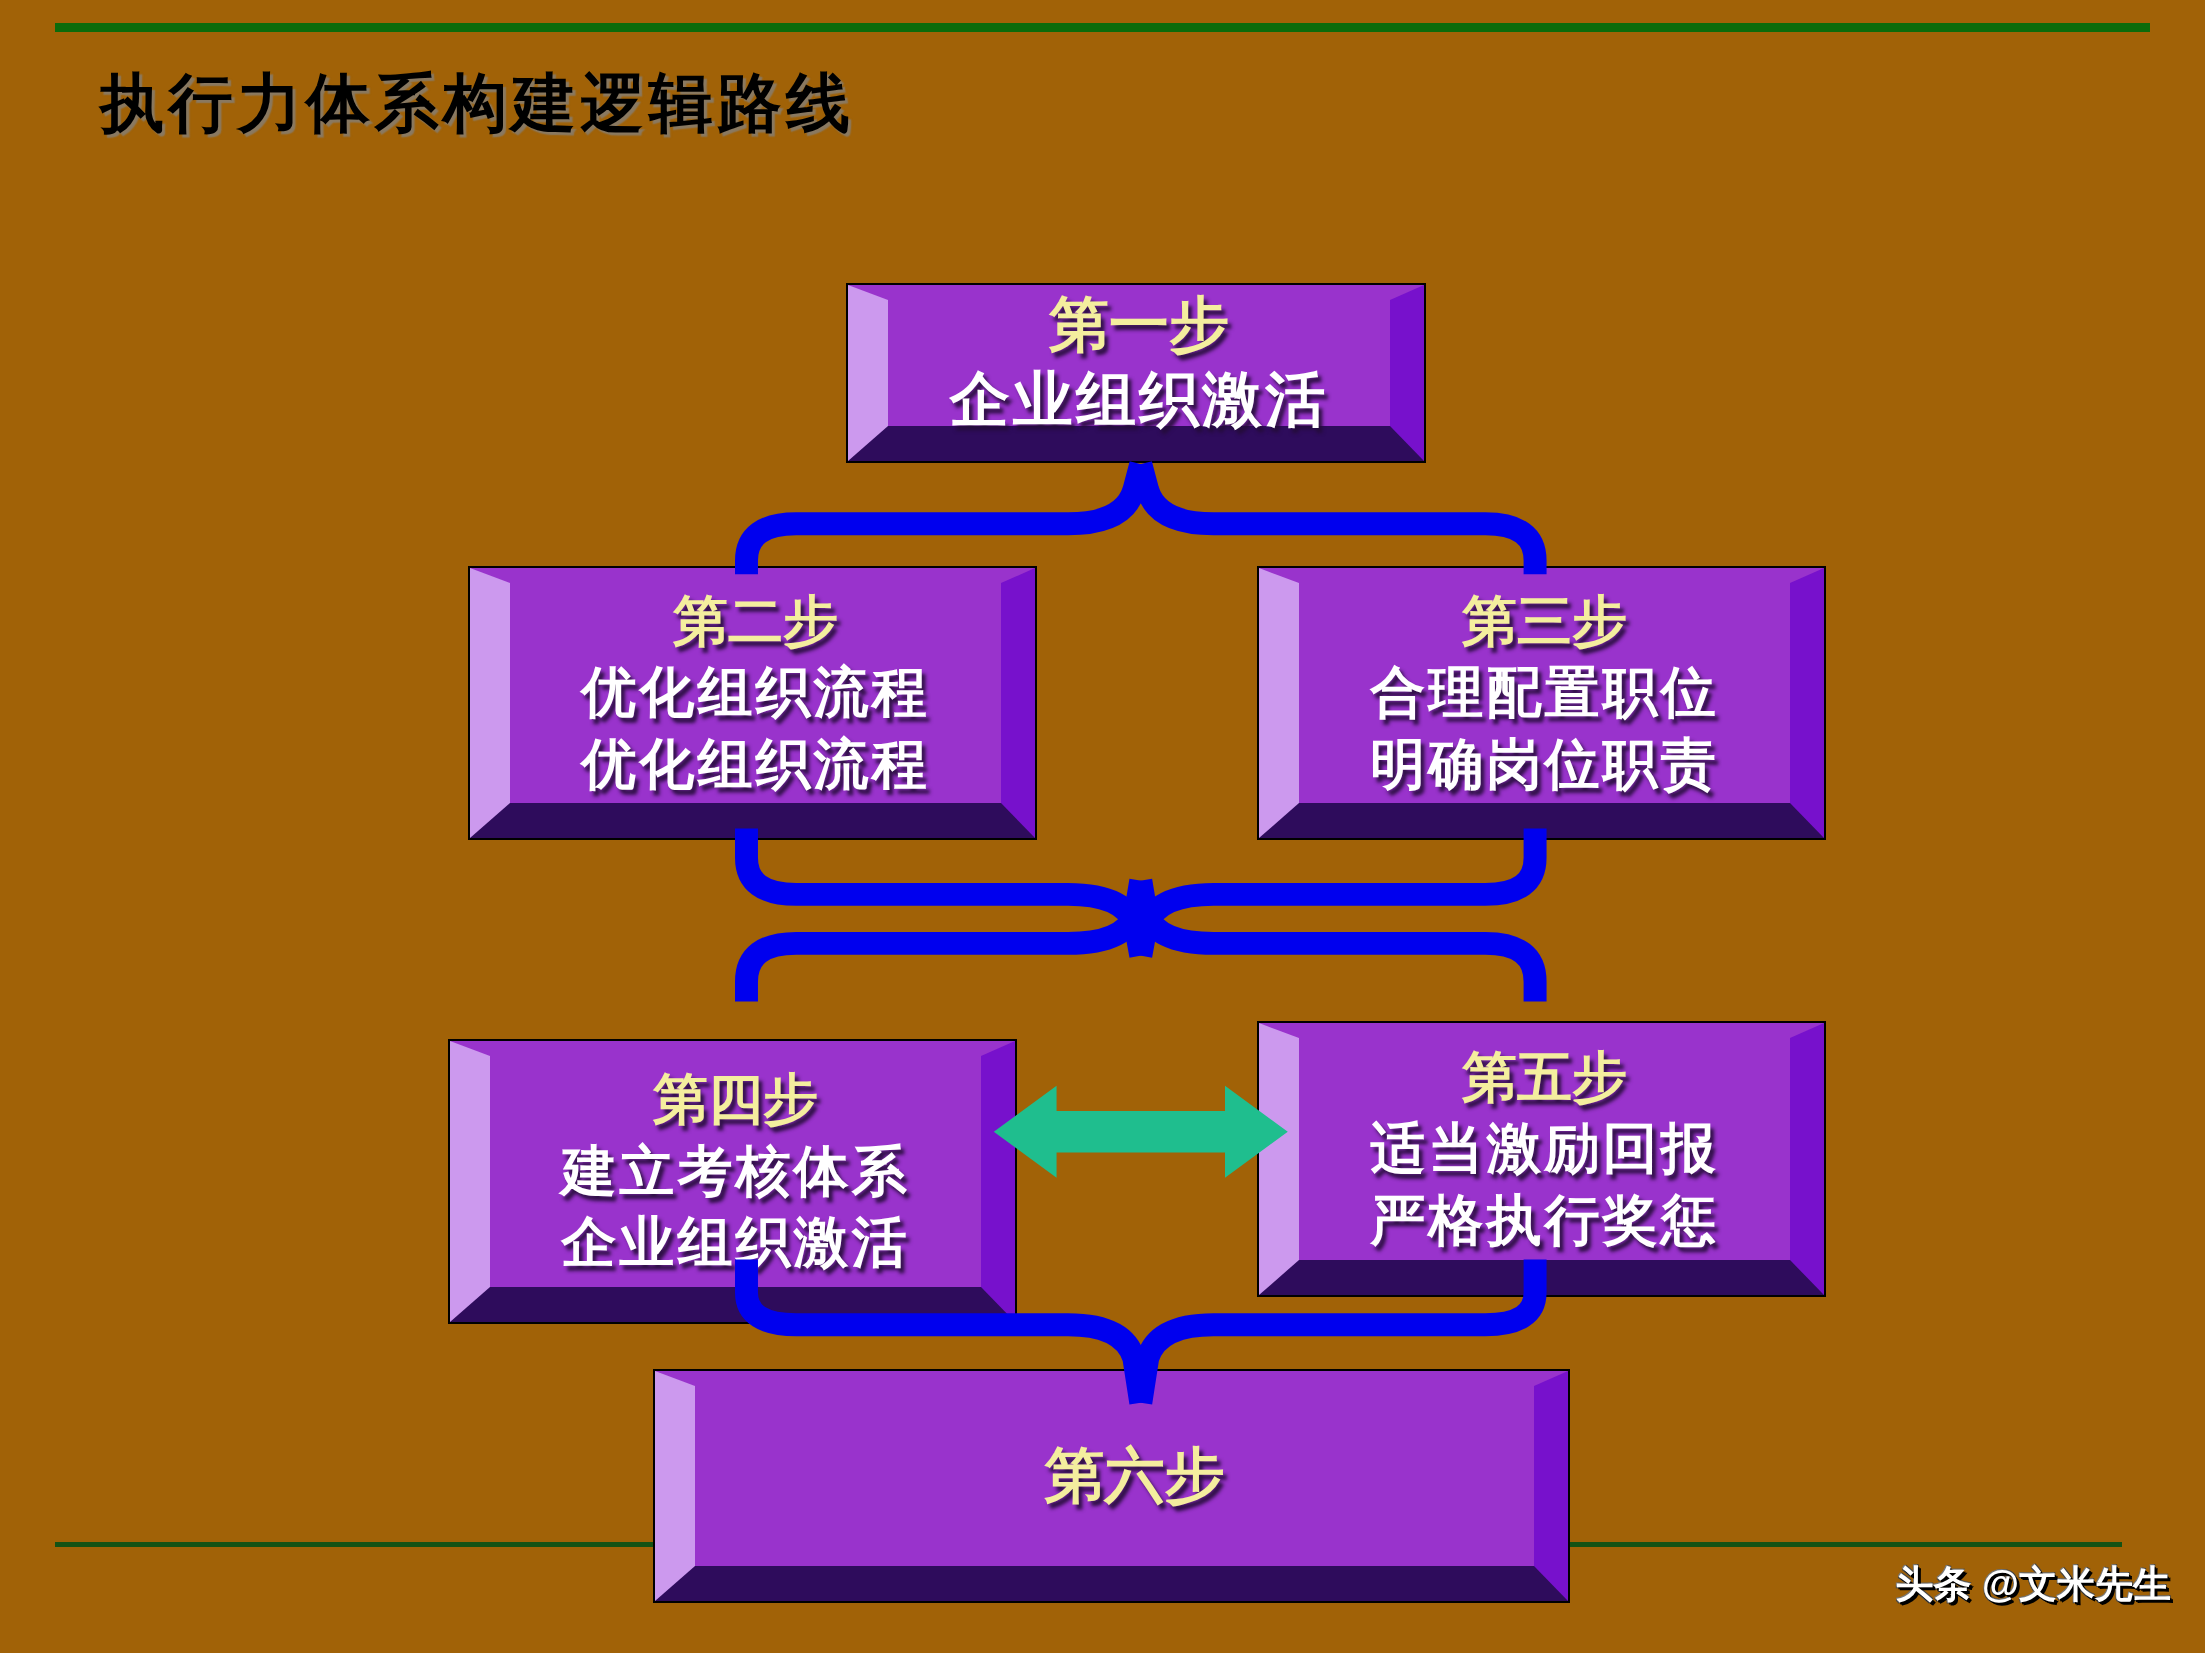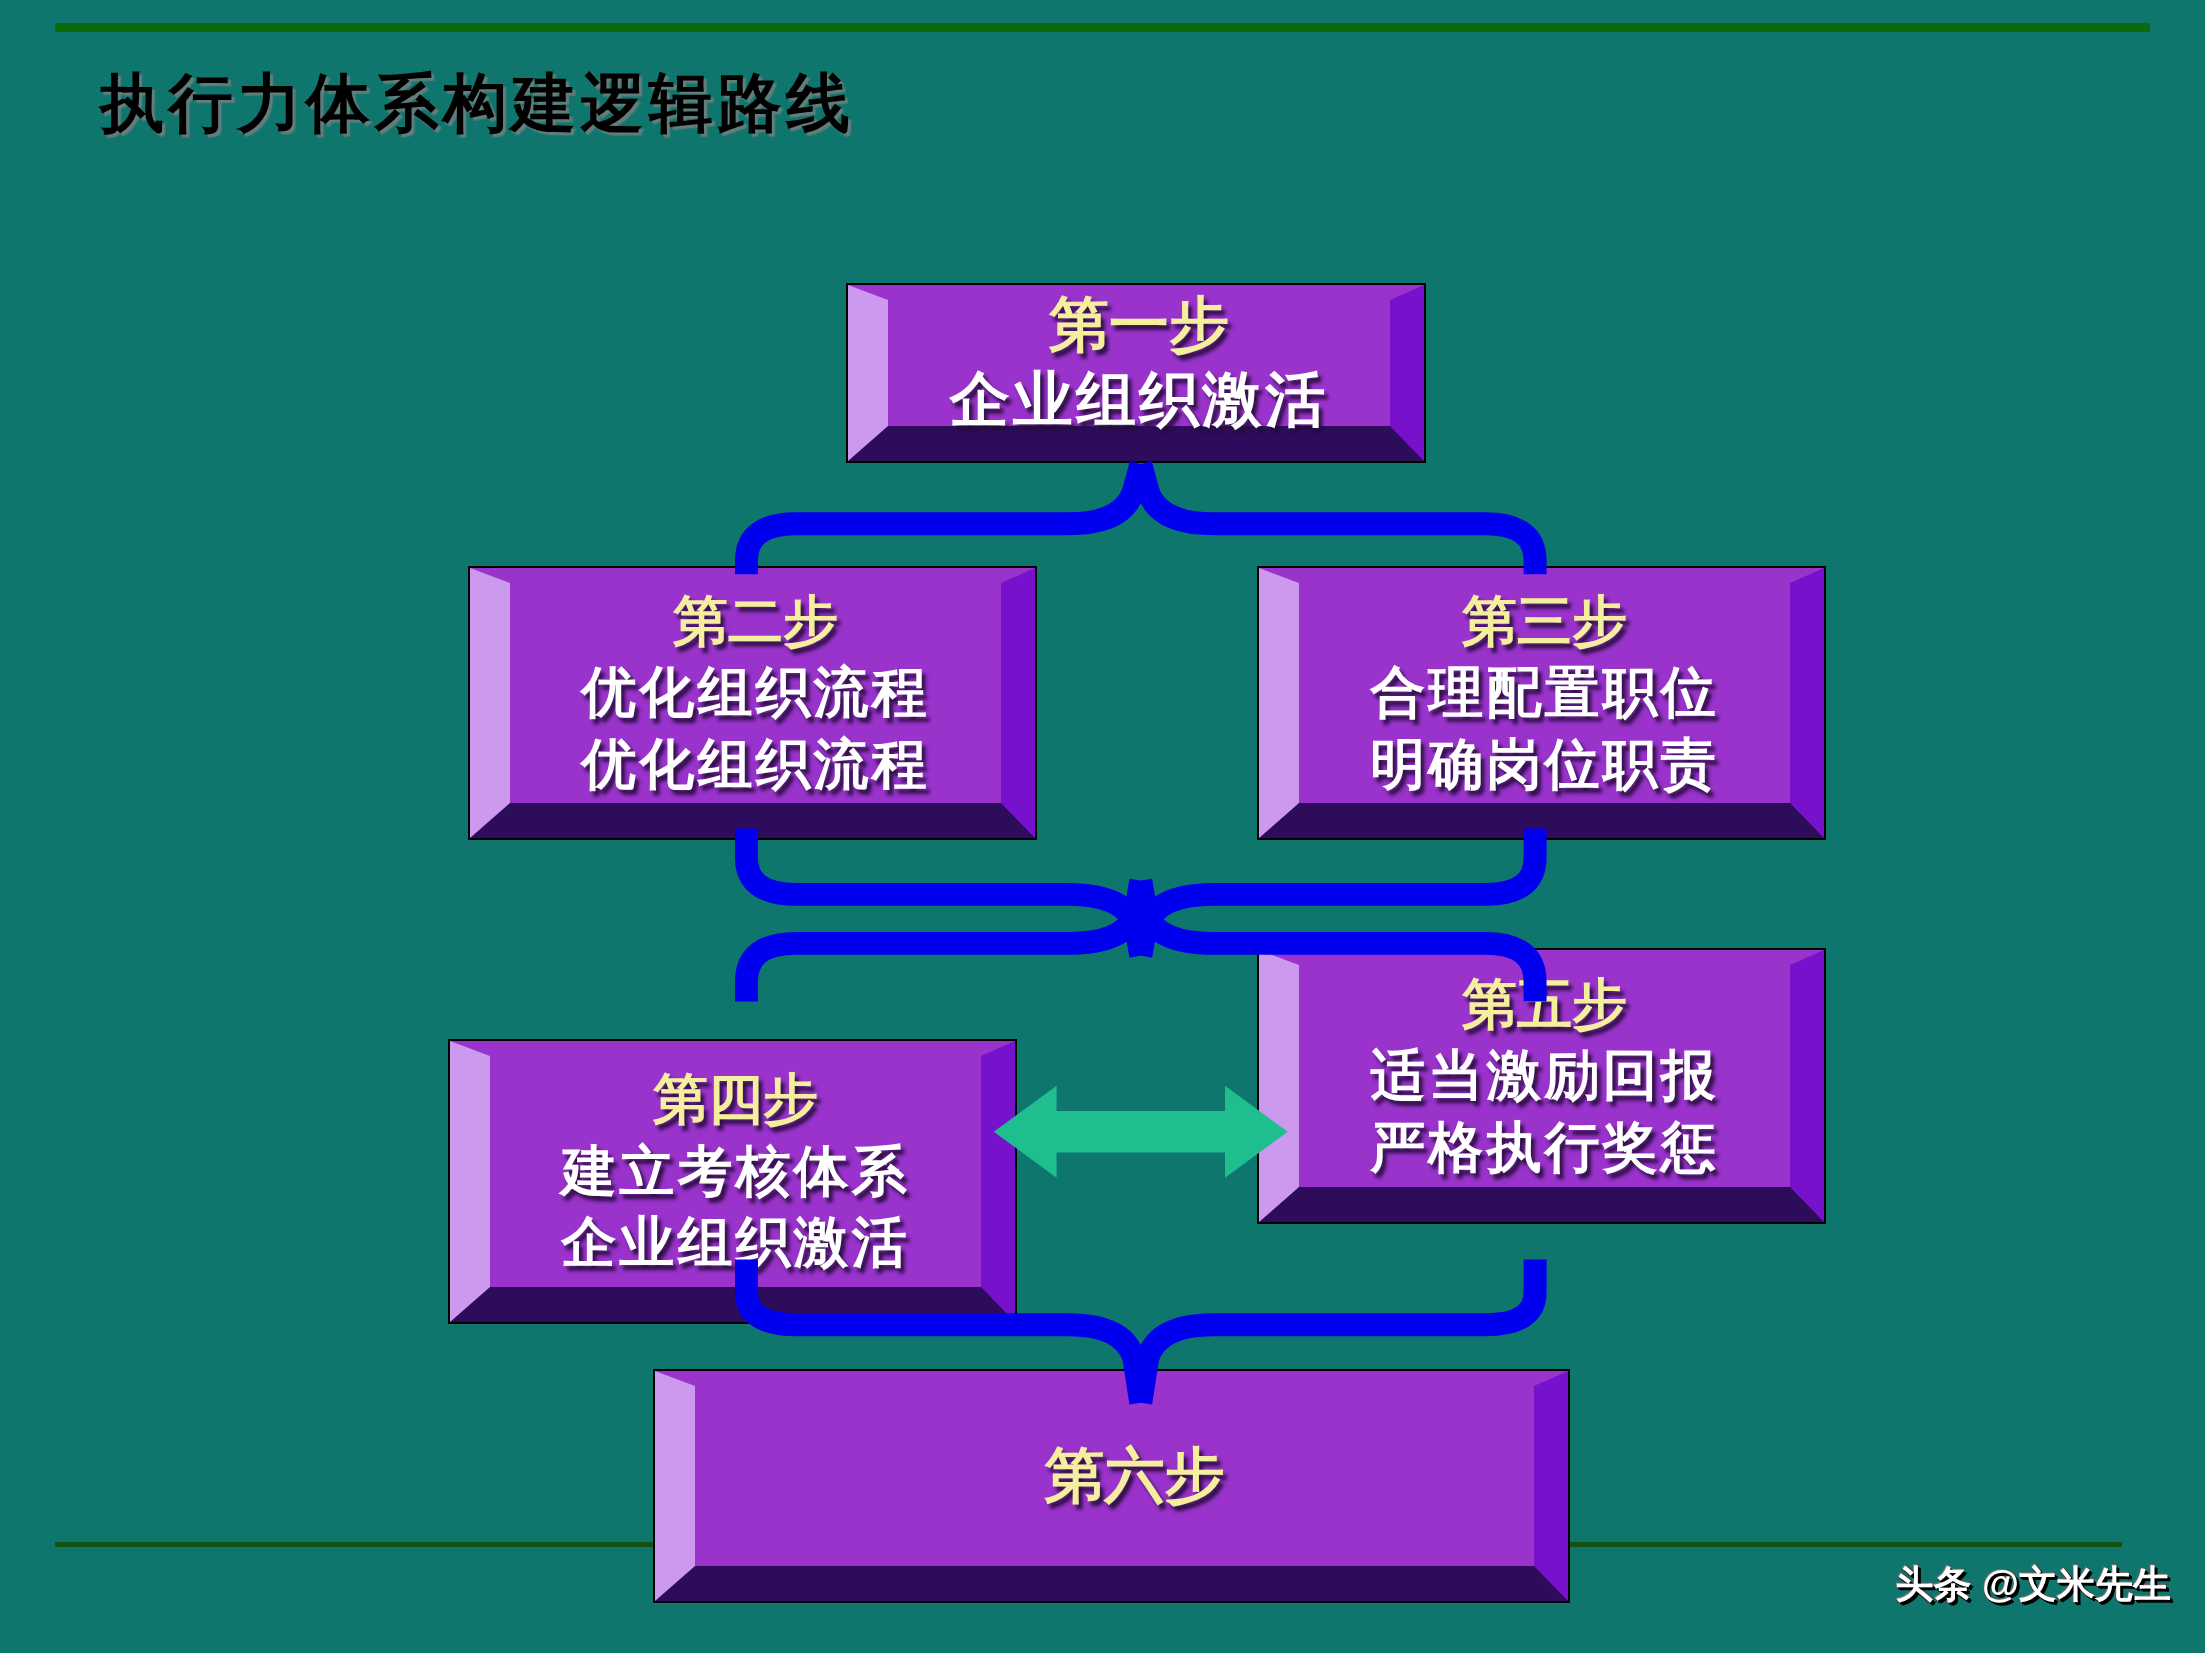--- a/index.html
+++ b/index.html
@@ -1,19 +1,19 @@
 <!DOCTYPE html>
 <html style="--accent-bar-green: #0B6B0B; --bottom-line-green: #145214; --box-face: #9933CC; --box-left: #CC99EE; --box-right: #7711CC; --box-bottom: #2E0C5C; --step-label-yellow: #F4EE9E; --body-text-white: #FFFFFF; --title-black: #000000;font-size:12.3px"><head>
 <meta charset="utf-8">
 <style>
   html,body{margin:0;padding:0;background:#ffffff;}
   .slide{
     position:relative;
     width:2205px;height:1654px;
-    background:#0f766e;
+    background:#a16207;
     overflow:hidden;
     font-family:"Liberation Serif","DejaVu Serif",serif;
   }
   .top-bar{
     position:absolute;left:55px;top:23px;width:2095px;height:9.2px;
     background:var(--accent-bar-green,#0B6B0B);
   }
   .bottom-line{
     position:absolute;left:55px;top:1542px;width:2067px;height:5.4px;
     background:var(--bottom-line-green,#145214);
@@ -101,21 +101,21 @@
     <div class="step-line">合理配置职位</div>
     <div class="step-line">明确岗位职责</div>
   </div>
 
   <div class="box" id="box4" style="left:450px;top:1041px;width:565px;height:281px;">
     <div class="step-label">第四步</div>
     <div class="step-line">建立考核体系</div>
     <div class="step-line">企业组织激活</div>
   </div>
 
-  <div class="box" id="box5" style="left:1259px;top:950px;width:565px;height:272px;">
+  <div class="box" id="box5" style="left:1259px;top:1023px;width:565px;height:272px;">
     <div class="step-label">第五步</div>
     <div class="step-line">适当激励回报</div>
     <div class="step-line">严格执行奖惩</div>
   </div>
 
   <div class="box" id="box6" style="left:655px;top:1371px;width:913px;height:230px;padding-left:40px;">
     <div class="step-label">第六步</div>
   </div>
 
   <svg class="connectors" viewBox="0 0 2880 2160" xmlns="http://www.w3.org/2000/svg">

